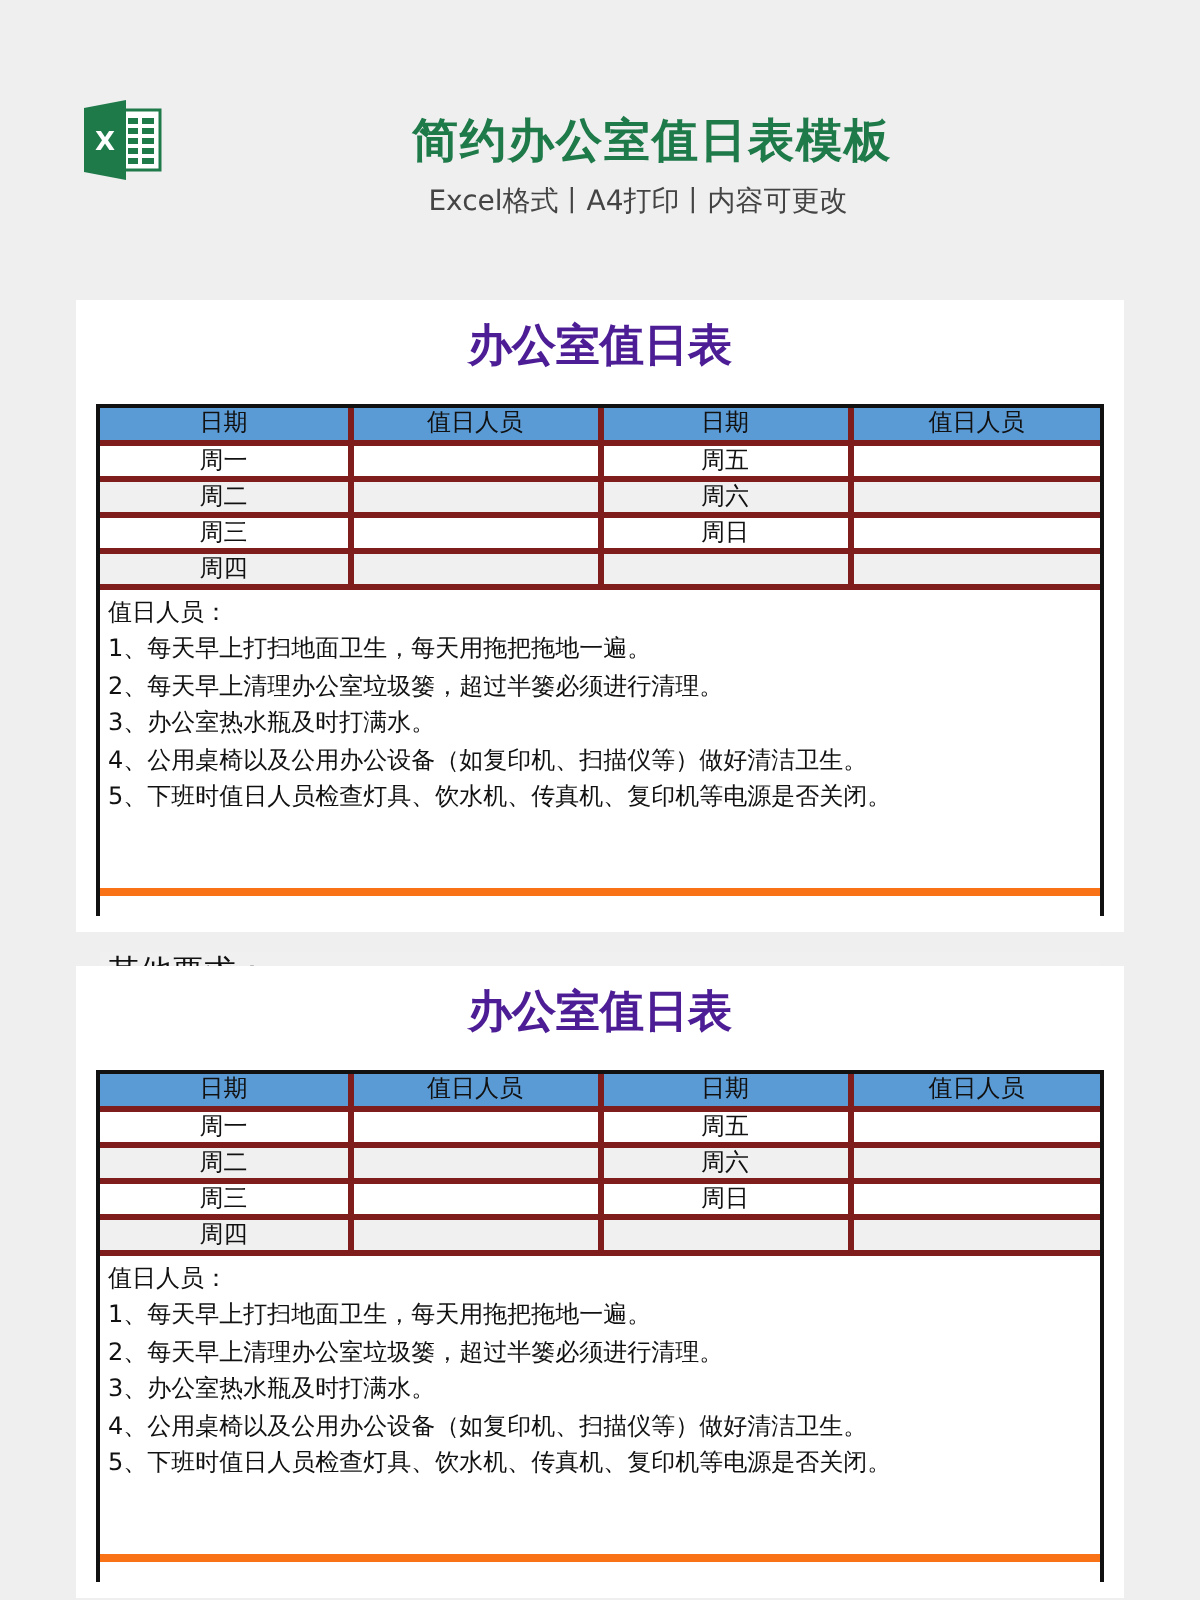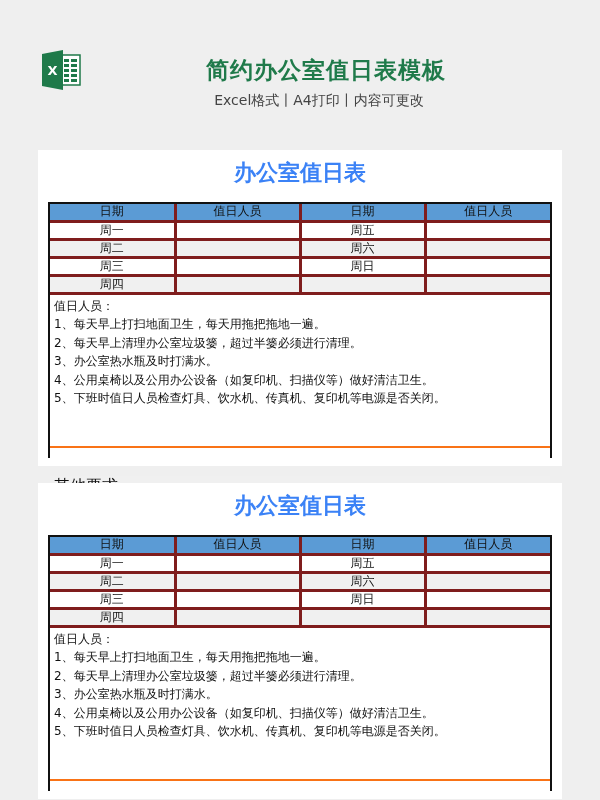--- a/index.html
+++ b/index.html
@@ -21,21 +21,21 @@
       position: absolute; left: 0; width: 580px; top: 92px; text-align: center;
       font-size: 14px; color: #444; padding-left: 58px;
     }
     .card {
       position: absolute; left: 38px; width: 524px; background: #fff;
     }
     .card-1 { top: 150px; height: 316px; }
     .card-2 { top: 483px; height: 316px; }
     .sheet-title {
       position: absolute; left: 0; width: 100%; top: 8px; text-align: center;
-      font-size: 22px; font-weight: bold; color: #3b82f6;
+      font-size: 22px; font-weight: bold; color: #4c1d95;
     }
     .sheet {
       position: absolute; left: 10px; top: 52px; width: 504px; height: 256px;
       border-left: 2px solid #111; border-right: 2px solid #111; border-top: 2px solid #111;
     }
     table.duty {
       width: 100%; border-collapse: collapse; table-layout: fixed;
       font-size: 12px;
     }
     table.duty th, table.duty td {
@@ -45,21 +45,21 @@
     table.duty th {
       background: #5b9bd5; font-weight: normal; color: #111; font-size: 12px;
       border-bottom: 2px solid #111;
     }
     table.duty tr.alt td { background: #f0f0f0; }
     table.duty tr:first-child th { border-top: none; }
     table.duty th:first-child, table.duty td:first-child { border-left: none; }
     table.duty th:last-child, table.duty td:last-child { border-right: none; }
     .notes {
       height: 153px; padding: 2px 0 0 4px; font-size: 12px; line-height: 18.5px;
-      border-bottom: 2px solid #f97316;
+      border-bottom: 4px solid #f97316;
     }
     .notes div { white-space: nowrap; }
     .other {
       height: 20px; background: #f0f0f0; font-size: 16px; line-height: 20px;
       padding-left: 4px;
       margin-top: 28px;
     }
   </style>
 </head>
 <body>

